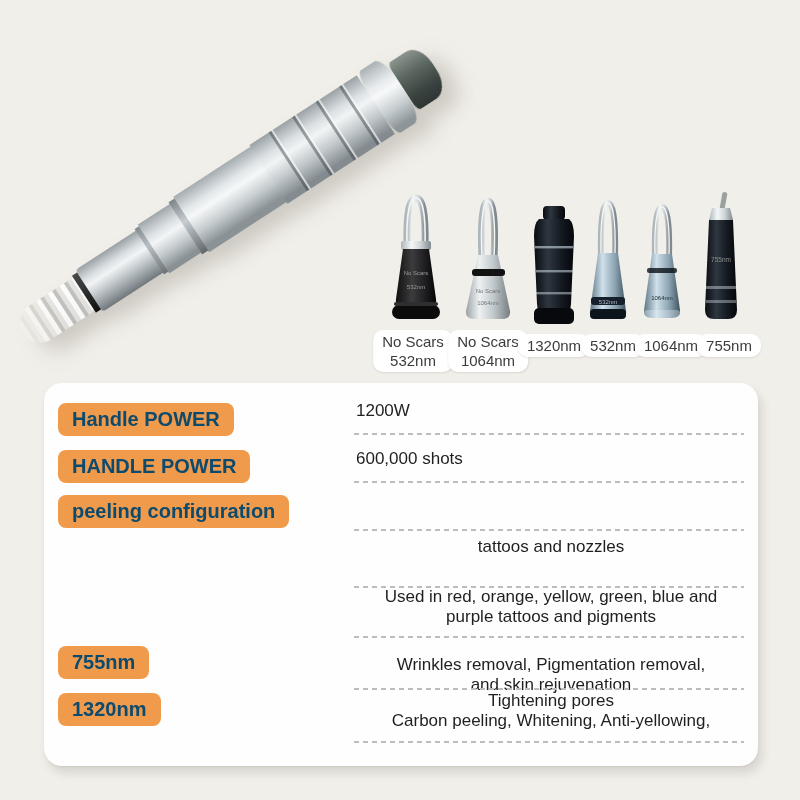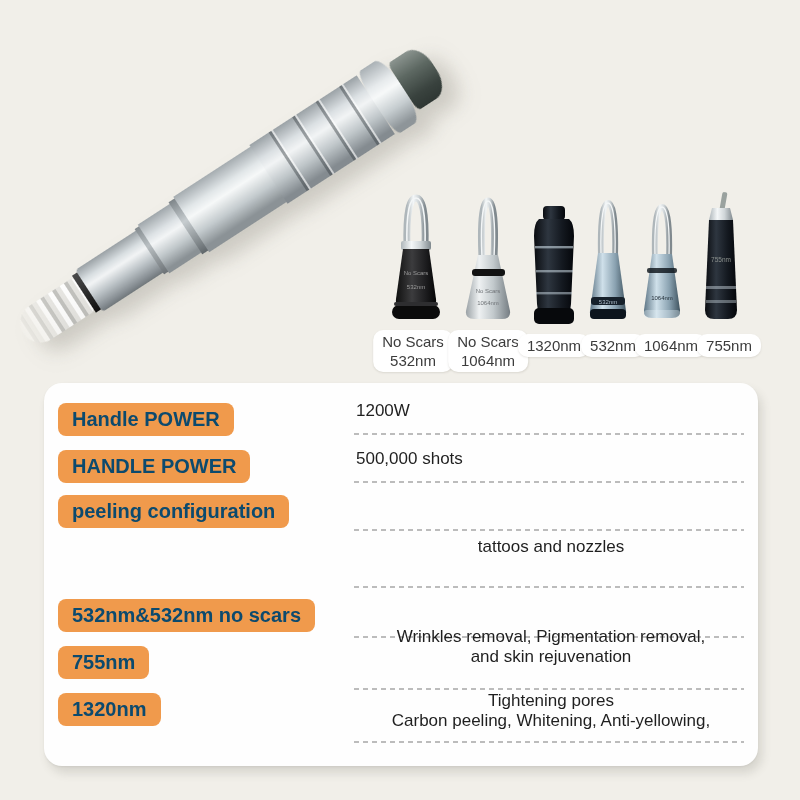--- a/index.html
+++ b/index.html
@@ -203,37 +203,40 @@
   <section class="spec-card">
 
     <span class="pill" style="top:20px">Handle POWER</span>
     <div class="value left" style="top:18px">
       <div>1200W</div>
     </div>
     <div class="dash" style="top:50px"></div>
 
     <span class="pill" style="top:67px">HANDLE POWER</span>
     <div class="value left" style="top:66px">
-      <div>500,000 shots</div>
+      <div>600,000 shots</div>
     </div>
     <div class="dash" style="top:98px"></div>
 
     <span class="pill" style="top:112px">peeling configuration</span>
     <div class="dash" style="top:146px"></div>
 
     <div class="value center" style="top:154px">
       <div>tattoos and nozzles</div>
     </div>
     <div class="dash" style="top:203px"></div>
 
-    <span class="pill" style="top:216px">532nm&amp;532nm no scars</span>
+    <div class="value center" style="top:204px">
+      <div>Used in red, orange, yellow, green, blue and</div>
+      <div>purple tattoos and pigments</div>
+    </div>
     <div class="dash" style="top:253px"></div>
 
     <span class="pill" style="top:263px">755nm</span>
-    <div class="value center" style="top:244px">
+    <div class="value center" style="top:272px">
       <div>Wrinkles removal, Pigmentation removal,</div>
       <div>and skin rejuvenation</div>
     </div>
     <div class="dash" style="top:305px"></div>
 
     <span class="pill" style="top:310px">1320nm</span>
     <div class="value center" style="top:308px">
       <div>Tightening pores</div>
       <div>Carbon peeling, Whitening, Anti-yellowing,</div>
     </div>

